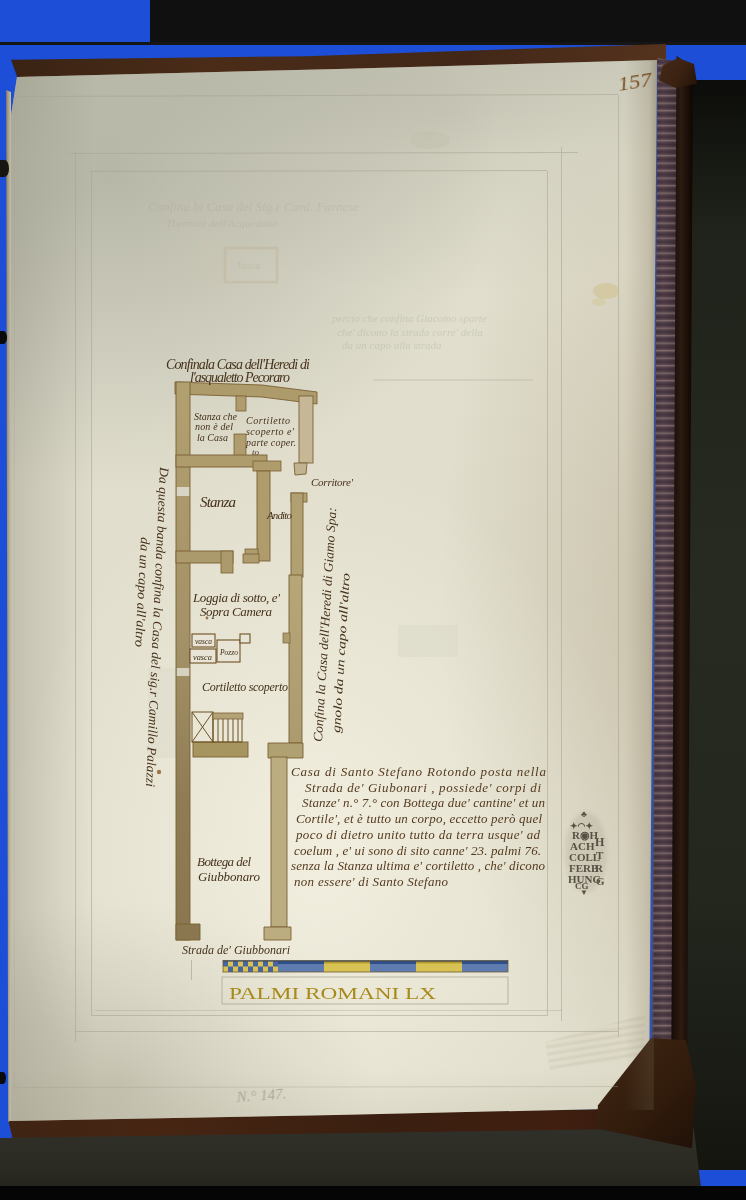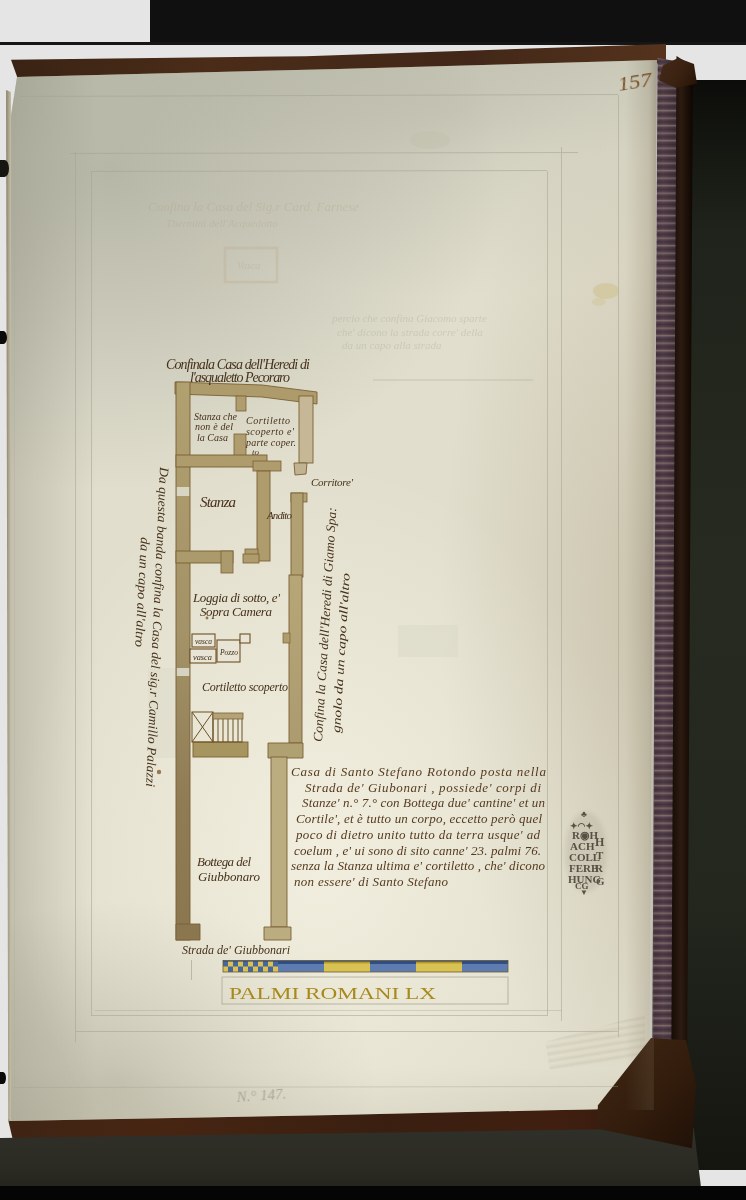--- a/index.html
+++ b/index.html
@@ -1,16 +1,16 @@
 <!DOCTYPE html>
 <html><head>
 <meta charset="utf-8">
 <style>
   html,body{margin:0;padding:0;background:#000;}
-  .stage{position:relative;width:746px;height:1200px;overflow:hidden;background:#e5e5e5;
+  .stage{position:relative;width:746px;height:1200px;overflow:hidden;background:#1d4ed8;
          font-family:"Liberation Serif",serif;}
   .abs{position:absolute;}
 </style>
 </head>
 <body>
 <div class="stage">
 
   <div class="abs" style="left:660px;top:80px;width:86px;height:1090px;
     background:linear-gradient(180deg,#0c0d0a 0%,#20231b 14%,#262a20 45%,#23271e 75%,#14150f 100%);"></div>
 

